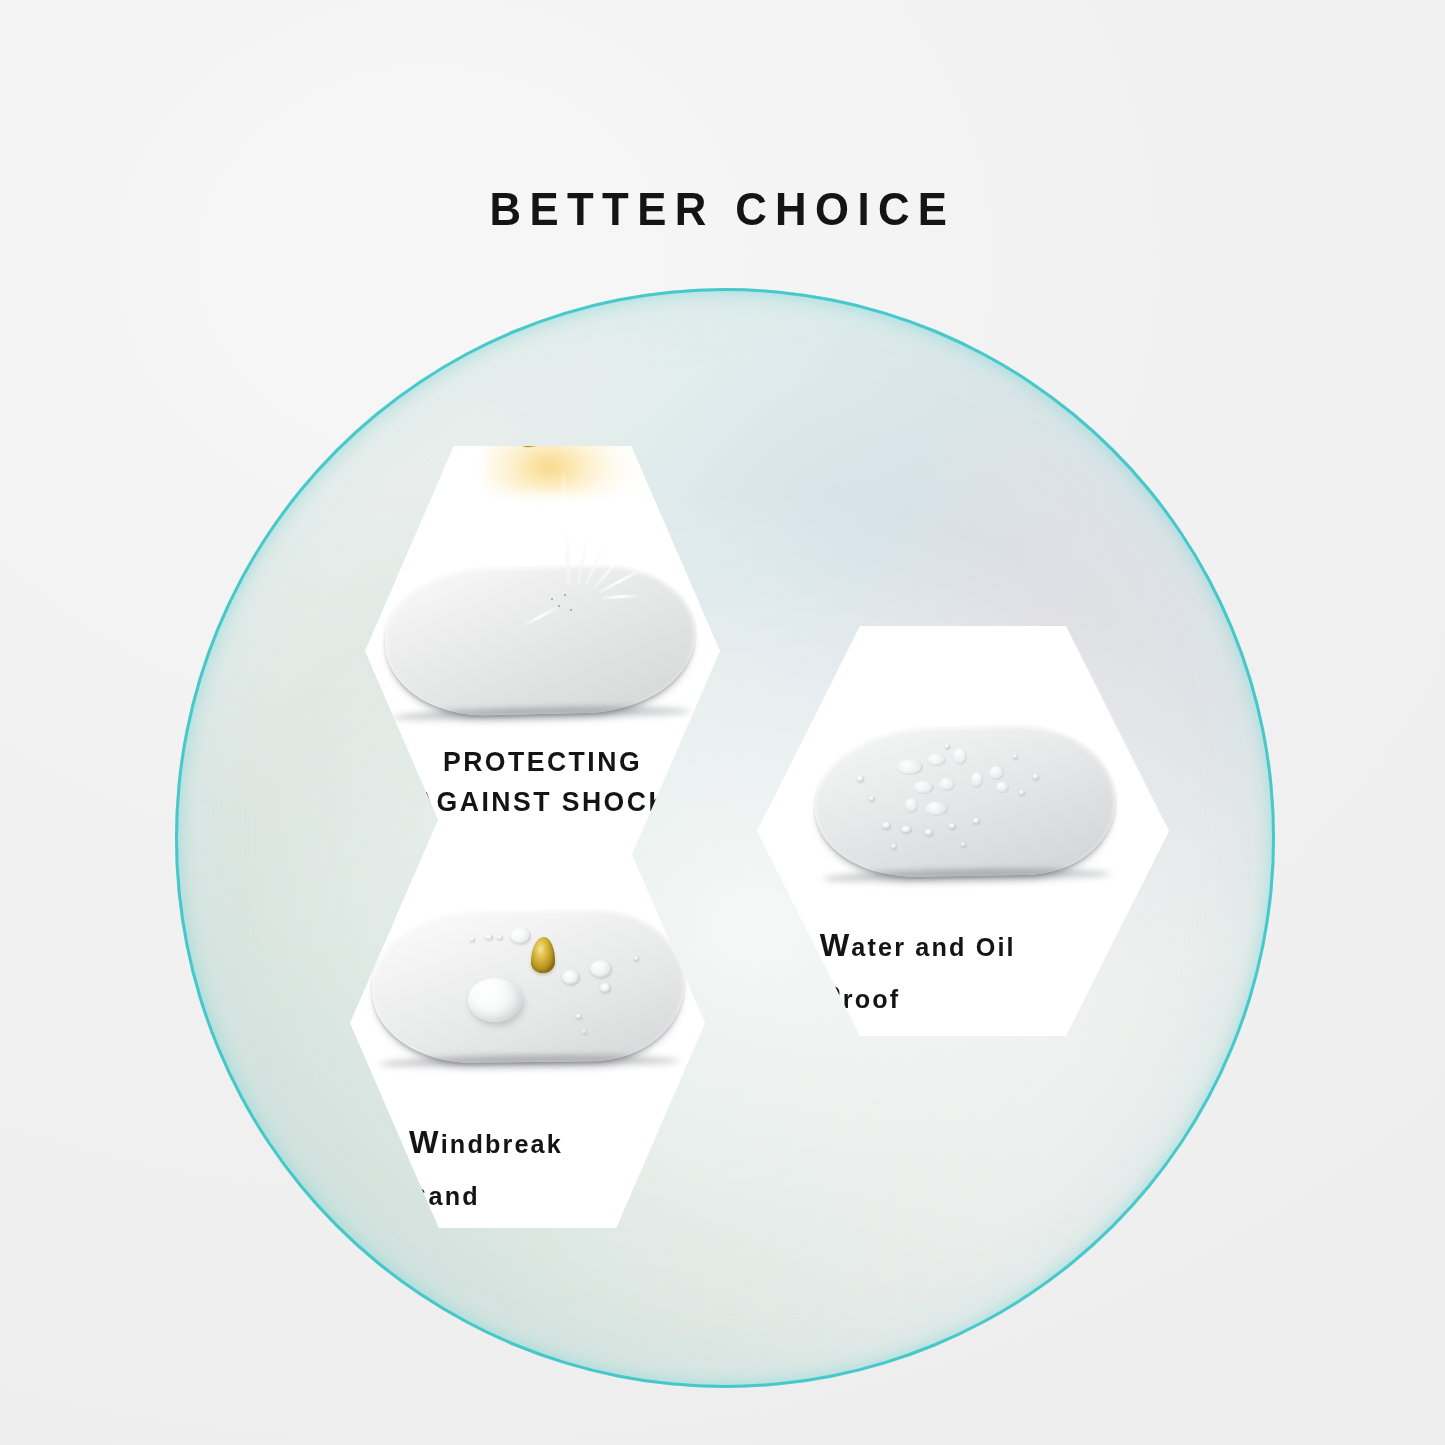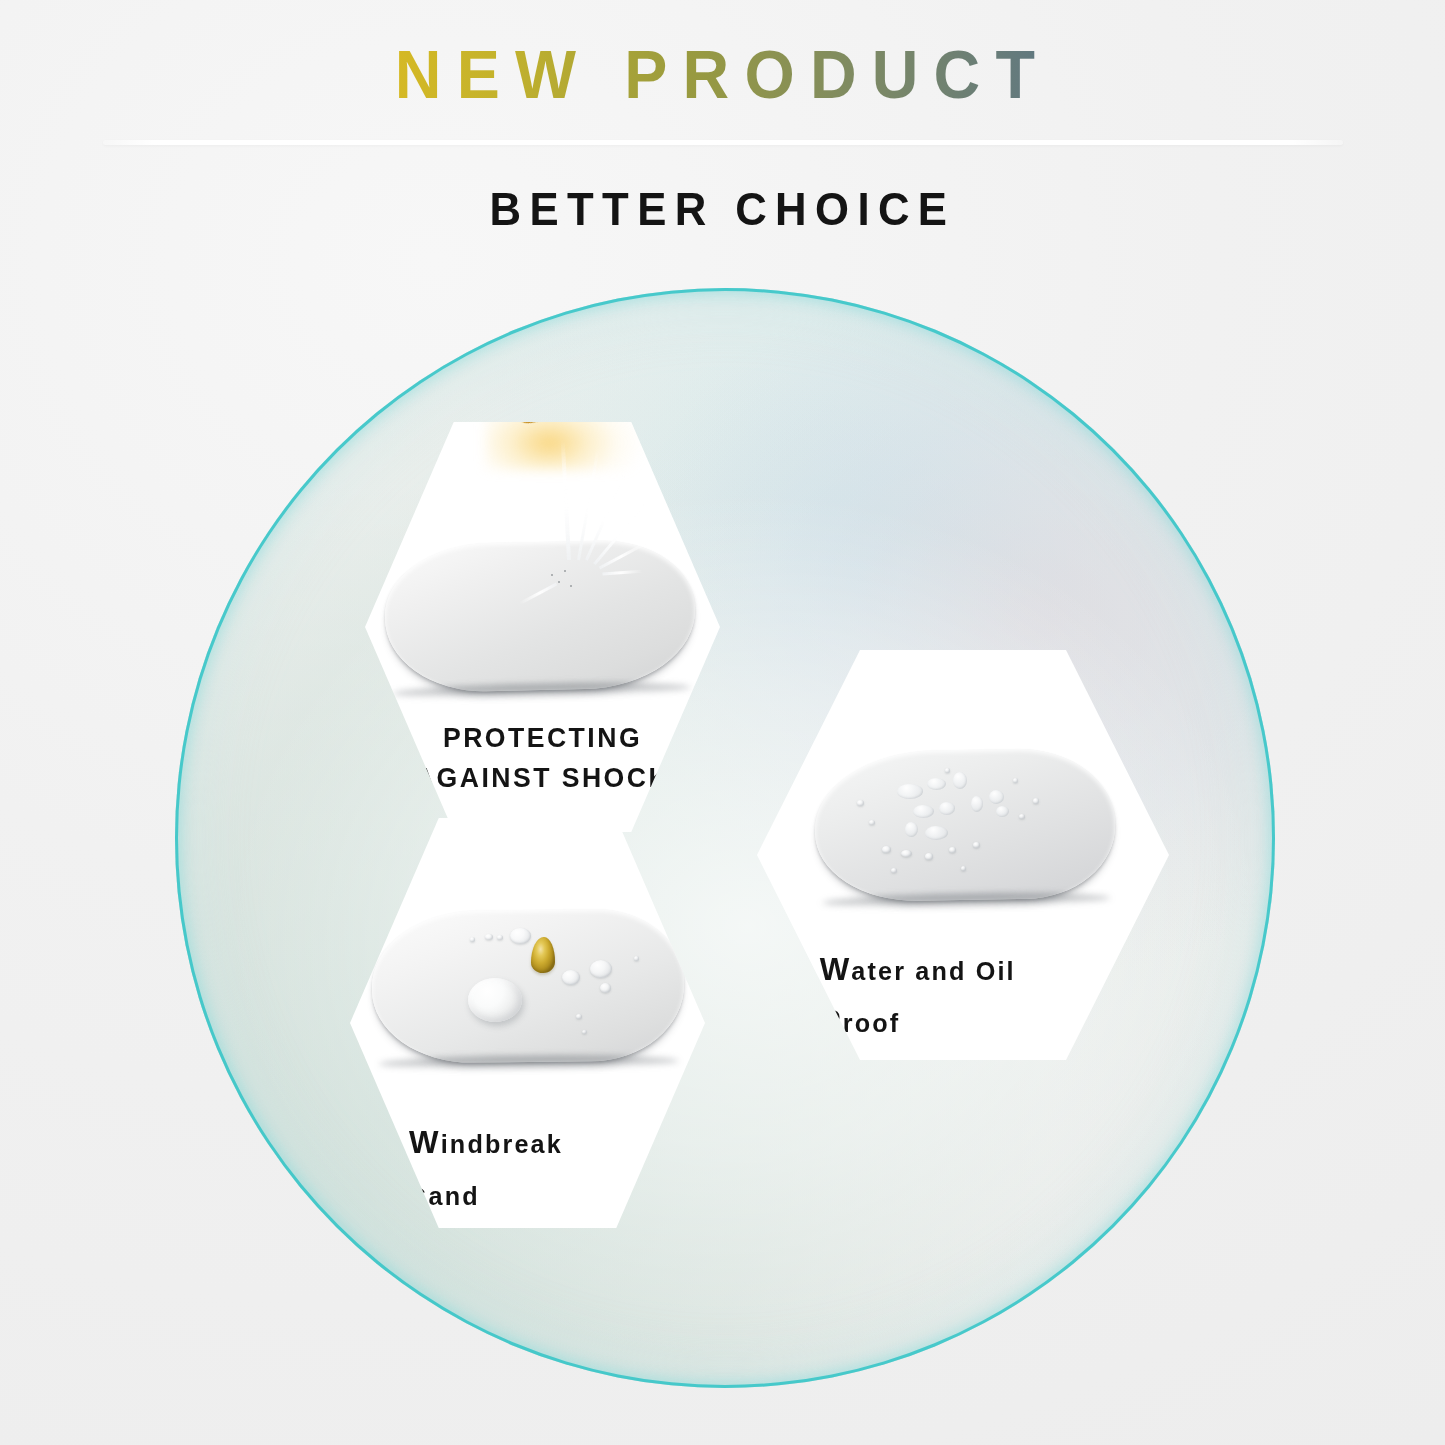--- a/index.html
+++ b/index.html
@@ -177,40 +177,39 @@
     font-weight: bold;
   }
   .cap-line {
     display: block;
     white-space: nowrap;
   }
 
   
   #hex-shock {
     left: 365px;
-    top: 422px;
+    top: 446px;
     width: 355px;
     height: 410px;
   }
   #hex-shock .hex-caption {
     top: 296px;
   }
   #hex-shock .cap-line {
     font-size: 28px;
     letter-spacing: 2.6px;
     line-height: 1.42;
     transform: scaleX(0.95);
   }
   
   #hex-water {
     left: 757px;
     top: 626px;
     width: 412px;
     height: 410px;
-    margin-top: 24px;
   }
   #hex-water .hex-caption {
     left: 58px;
     right: 40px;
     top: 293px;
     text-align: left;
   }
   #hex-water .cap-line {
     font-size: 26px;
     letter-spacing: 2.2px;
@@ -361,24 +360,20 @@
                       #cdab2f 56%, #b08f1f 82%, #8f7318 100%);
     border-radius: 54% 46% 50% 50% / 72% 70% 32% 30%;
     box-shadow: inset -1px -2px 3px rgba(120,96,16,0.40), 0 2px 3px rgba(120,110,60,0.30);
   }
 </style>
 </head>
 <body>
 
 <div id="stage">
 
-  <div id="title-block">
-    <div id="main-title">NEW PRODUCT</div>
-    <div id="title-divider"></div>
-  </div>
   <div id="subtitle">BETTER CHOICE</div>
 
   <div id="bubble-wrap">
     <div id="bubble-halo" class=""></div>
     <div id="bubble-base" class="bubble-layer"></div>
     <div id="bubble-mint" class="bubble-layer"></div>
     <div id="bubble-iridescent" class="bubble-layer"></div>
     <div id="bubble-glow" class="bubble-layer"></div>
     <div id="bubble-arc-tl" class="bubble-layer"></div>
     <div id="bubble-rim2" class="bubble-layer"></div>

